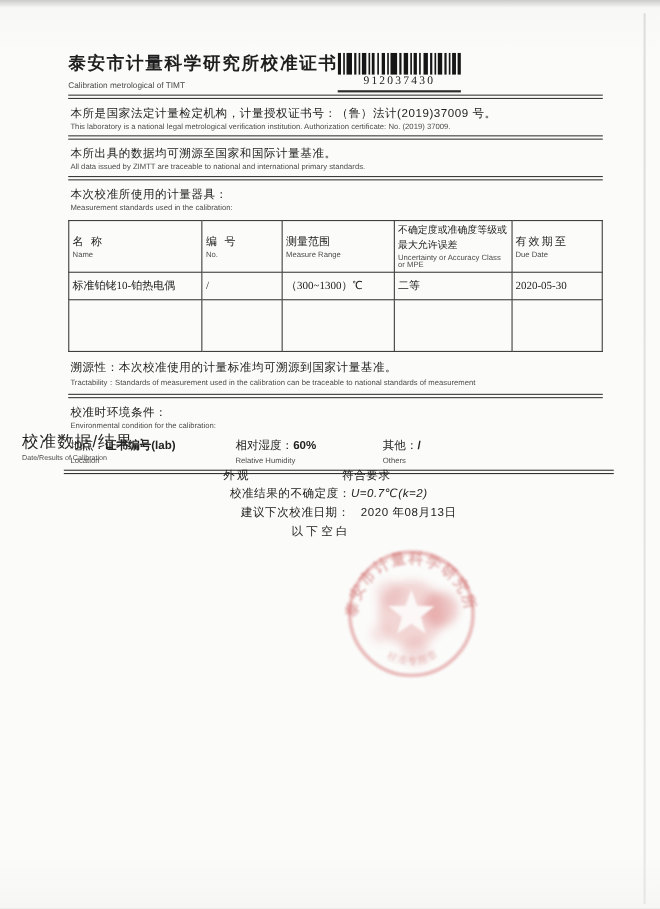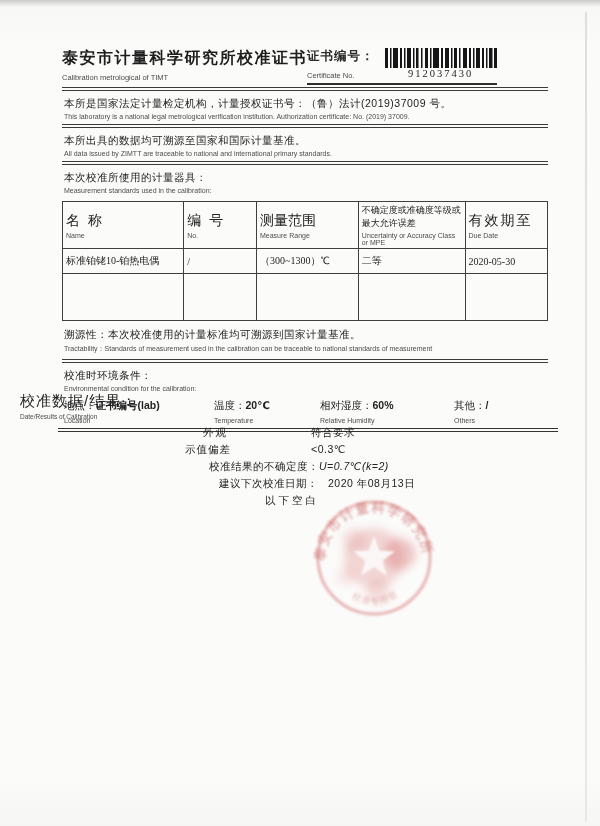--- a/index.html
+++ b/index.html
@@ -45,21 +45,21 @@
   .stmt-cn { font-size:10.5px; color:#222; letter-spacing:.5px; }
   .stmt-en { font-size:7px; color:#4c4c4c; margin-top:2px; }
 
   
   table.std { width:100%; border-collapse:collapse; margin-top:3px; table-layout:fixed; }
   table.std th, table.std td {
     border:1px solid #3f3f3f; text-align:left; vertical-align:middle;
     font-weight:normal; padding:2px 3px;
   }
   table.std { border-top:1.5px solid #333; border-bottom:1.5px solid #333; }
-  .th-cn { font-size:14px; letter-spacing:2px; color:#222; }
+  .th-cn { font-size:10px; letter-spacing:2px; color:#222; }
   .th-cn.tight { letter-spacing:0; }
   .th-en { font-size:7px; color:#4c4c4c; margin-top:2px; }
   .hdr-row { height:46px; }
   .data-row { height:25px; font-size:10px; }
   .empty-row { height:47px; }
   td.cell { font-size:10px; color:#222;font-family:Liberation Serif, serif; }
 
   
   .trace { padding:7px 0 5px 2px; }
   .env-head { padding:6px 0 2px 2px; }
@@ -99,24 +99,20 @@
   <div class="page-edge-right"></div>
 
   <div class="content">
 
     <div class="hdr">
       <div>
         <div class="title-cn">泰安市计量科学研究所校准证书</div>
         <div class="title-en">Calibration metrological of TIMT</div>
       </div>
       <div class="hdr-right">
-        <div>
-          <div class="certno-label-cn">证书编号：</div>
-          <div class="certno-label-en">Certificate No.</div>
-        </div>
         <div class="barcode-wrap">
           <svg class="barcode" viewBox="0 0 112 20" preserveAspectRatio="none">
             <g fill="#161616">
               <rect x="0" y="0" width="3" height="20"></rect>
                 <rect x="5" y="0" width="1.5" height="20"></rect>
               <rect x="8" y="0" width="5" height="20"></rect>
                 <rect x="15" y="0" width="2" height="20"></rect>
               <rect x="19" y="0" width="1.5" height="20"></rect>
                 <rect x="22" y="0" width="4" height="20"></rect>
               <rect x="28" y="0" width="1.5" height="20"></rect>
@@ -220,24 +216,20 @@
 
     <div class="env-head">
       <div class="stmt-cn">校准时环境条件：</div>
       <div class="stmt-en">Environmental condition for the calibration:</div>
     </div>
     <div class="env-fields">
       <div class="env-field f-loc">
         <div class="fl"><span>地点：</span><b>证书编号(lab)</b></div>
         <div class="fen">Location</div>
       </div>
-      <div class="env-field f-temp">
-        <div class="fl"><span>温度：</span><b>20℃</b></div>
-        <div class="fen">Temperature</div>
-      </div>
       <div class="env-field f-hum">
         <div class="fl"><span>相对湿度：</span><b>60%</b></div>
         <div class="fen">Relative Humidity</div>
       </div>
       <div class="env-field f-oth">
         <div class="fl"><span>其他：</span><b>/</b></div>
         <div class="fen">Others</div>
       </div>
     </div>
     <div class="rule-thick"></div>
@@ -245,24 +237,20 @@
 
   <div class="results-hdr">
     <div class="results-hdr-cn">校准数据/结果：</div>
     <div class="results-hdr-en">Date/Results of Calibration</div>
   </div>
 
   <div class="results">
     <div class="res-row r1">
       <span class="res-label">外观</span>
       <span class="res-value">符合要求</span>
-    </div>
-    <div class="res-row r2">
-      <span class="res-label">示值偏差</span>
-      <span class="res-value">&lt;0.3℃</span>
     </div>
     <div class="res-inline">
       <span>校准结果的不确定度：</span><span style="font-style:italic">U=0.7℃(k=2)</span>
     </div>
     <div class="res-inline r4">
       <span>建议下次校准日期：</span><span class="gap"></span><span>2020 年08月13日</span>
     </div>
     <div class="res-inline r5">以下空白</div>
   </div>
 

